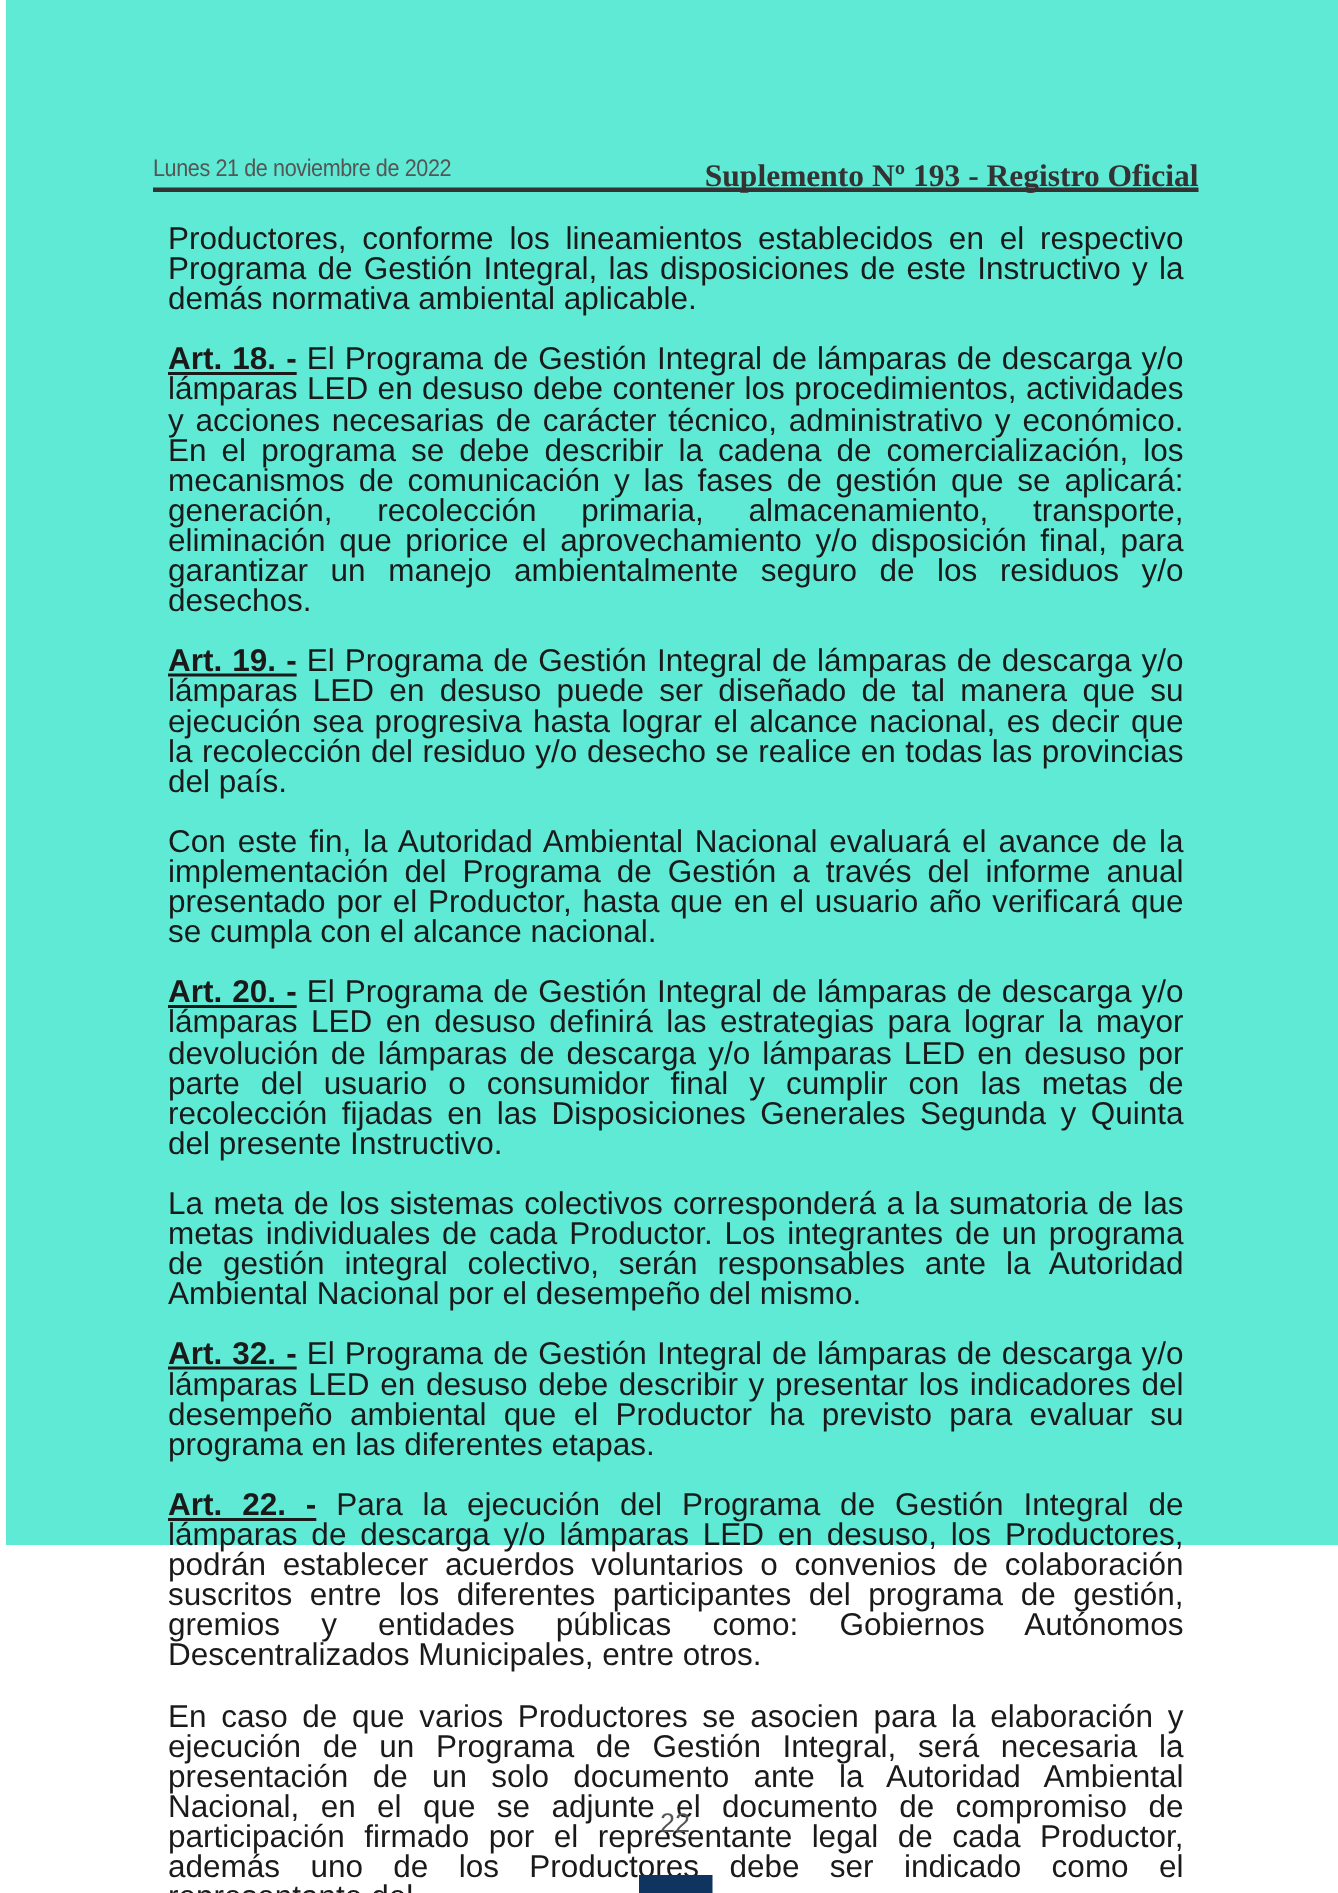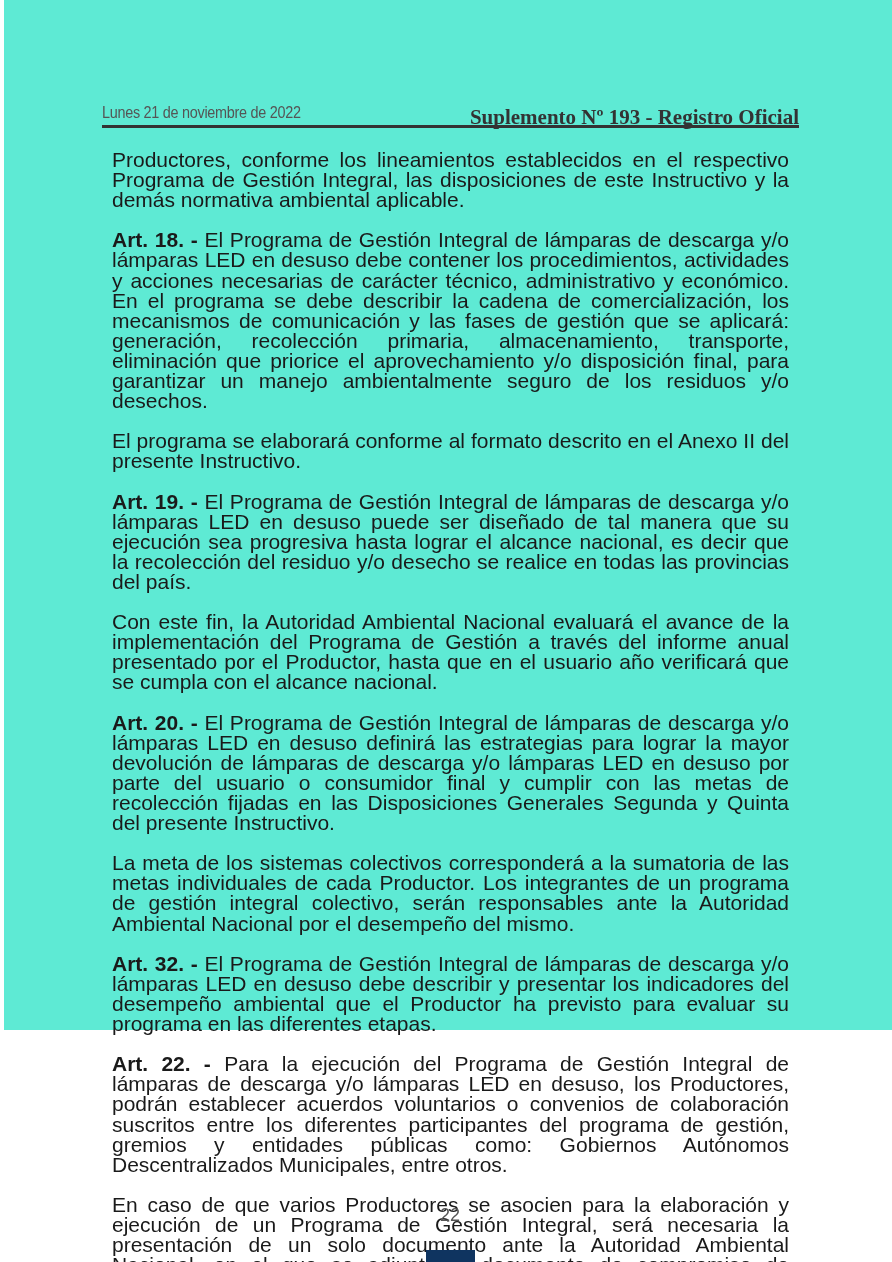--- a/index.html
+++ b/index.html
@@ -4,38 +4,37 @@
 <style>
   html, body { margin: 0; padding: 0; background: #ffffff; }
   body { width: 892px; height: 1262px; position: relative; overflow: hidden; }
   .page { position: absolute; left: 4px; top: 0; width: 892px; height: 1030px; background: #5eead4; }
   .header { position: absolute; left: 98px; top: 104px; width: 697px; height: 20px; }
   .header-date { position: absolute; left: 0; top: 0; font-family: "Liberation Sans", sans-serif; font-size: 16px; color: #555555; letter-spacing: -0.3px; transform: scaleX(0.9); transform-origin: left top; }
   .header-pub { position: absolute; right: 0; top: 1px; font-family: "Liberation Serif", serif; font-weight: bold; font-size: 21px; color: #333333; }
   .header-rule { position: absolute; left: 98px; top: 125px; width: 697px; height: 3px; background: #333333; }
   .body { position: absolute; left: 108px; top: 150px; width: 677px; font-family: "Liberation Sans", sans-serif; font-size: 21px; line-height: 20.1px; color: #1a1a1a; }
   .body p { margin: 0 0 20.1px 0; text-align: justify; }
-  .art-label { font-weight: bold; }
+  .art-label { font-weight: bold; text-decoration: underline; }
   .page-number { position: absolute; left: 0; width: 892px; top: 1205px; text-align: center; font-family: "Liberation Sans", sans-serif; font-size: 18px; color: #555555; }
   .footer-bar { position: absolute; left: 422px; top: 1250px; width: 49px; height: 12px; background: #0f3460; }
 </style>
 </head>
 <body>
 
 <div class="page">
   <div class="header">
     <span class="header-date">Lunes 21 de noviembre de 2022</span>
     <span class="header-pub">Suplemento Nº 193 - Registro Oficial</span>
   </div>
   <div class="header-rule"></div>
 
   <div class="body">
     <p><span class="art-label"></span><span>Productores, conforme los lineamientos establecidos en el respectivo Programa de Gestión Integral, las disposiciones de este Instructivo y la demás normativa ambiental aplicable.</span></p>
     <p><span class="art-label">Art. 18. -</span><span> El Programa de Gestión Integral de lámparas de descarga y/o lámparas LED en desuso debe contener los procedimientos, actividades y acciones necesarias de carácter técnico, administrativo y económico. En el programa se debe describir la cadena de comercialización, los mecanismos de comunicación y las fases de gestión que se aplicará: generación, recolección primaria, almacenamiento, transporte, eliminación que priorice el aprovechamiento y/o disposición final, para garantizar un manejo ambientalmente seguro de los residuos y/o desechos.</span></p>
-    <p><span class="art-label"></span><span>El programa se elaborará conforme al formato descrito en el Anexo II del presente Instructivo.</span></p>
     <p><span class="art-label">Art. 19. -</span><span> El Programa de Gestión Integral de lámparas de descarga y/o lámparas LED en desuso puede ser diseñado de tal manera que su ejecución sea progresiva hasta lograr el alcance nacional, es decir que la recolección del residuo y/o desecho se realice en todas las provincias del país.</span></p>
     <p><span class="art-label"></span><span>Con este fin, la Autoridad Ambiental Nacional evaluará el avance de la implementación del Programa de Gestión a través del informe anual presentado por el Productor, hasta que en el usuario año verificará que se cumpla con el alcance nacional.</span></p>
     <p><span class="art-label">Art. 20. -</span><span> El Programa de Gestión Integral de lámparas de descarga y/o lámparas LED en desuso definirá las estrategias para lograr la mayor devolución de lámparas de descarga y/o lámparas LED en desuso por parte del usuario o consumidor final y cumplir con las metas de recolección fijadas en las Disposiciones Generales Segunda y Quinta del presente Instructivo.</span></p>
     <p><span class="art-label"></span><span>La meta de los sistemas colectivos corresponderá a la sumatoria de las metas individuales de cada Productor. Los integrantes de un programa de gestión integral colectivo, serán responsables ante la Autoridad Ambiental Nacional por el desempeño del mismo.</span></p>
     <p><span class="art-label">Art. 32. -</span><span> El Programa de Gestión Integral de lámparas de descarga y/o lámparas LED en desuso debe describir y presentar los indicadores del desempeño ambiental que el Productor ha previsto para evaluar su programa en las diferentes etapas.</span></p>
     <p><span class="art-label">Art. 22. -</span><span> Para la ejecución del Programa de Gestión Integral de lámparas de descarga y/o lámparas LED en desuso, los Productores, podrán establecer acuerdos voluntarios o convenios de colaboración suscritos entre los diferentes participantes del programa de gestión, gremios y entidades públicas como: Gobiernos Autónomos Descentralizados Municipales, entre otros.</span></p>
     <p><span class="art-label"></span><span>En caso de que varios Productores se asocien para la elaboración y ejecución de un Programa de Gestión Integral, será necesaria la presentación de un solo documento ante la Autoridad Ambiental Nacional, en el que se adjunte el documento de compromiso de participación firmado por el representante legal de cada Productor, además uno de los Productores debe ser indicado como el representante del</span></p>
   </div>
 
   <div class="page-number">22</div>

